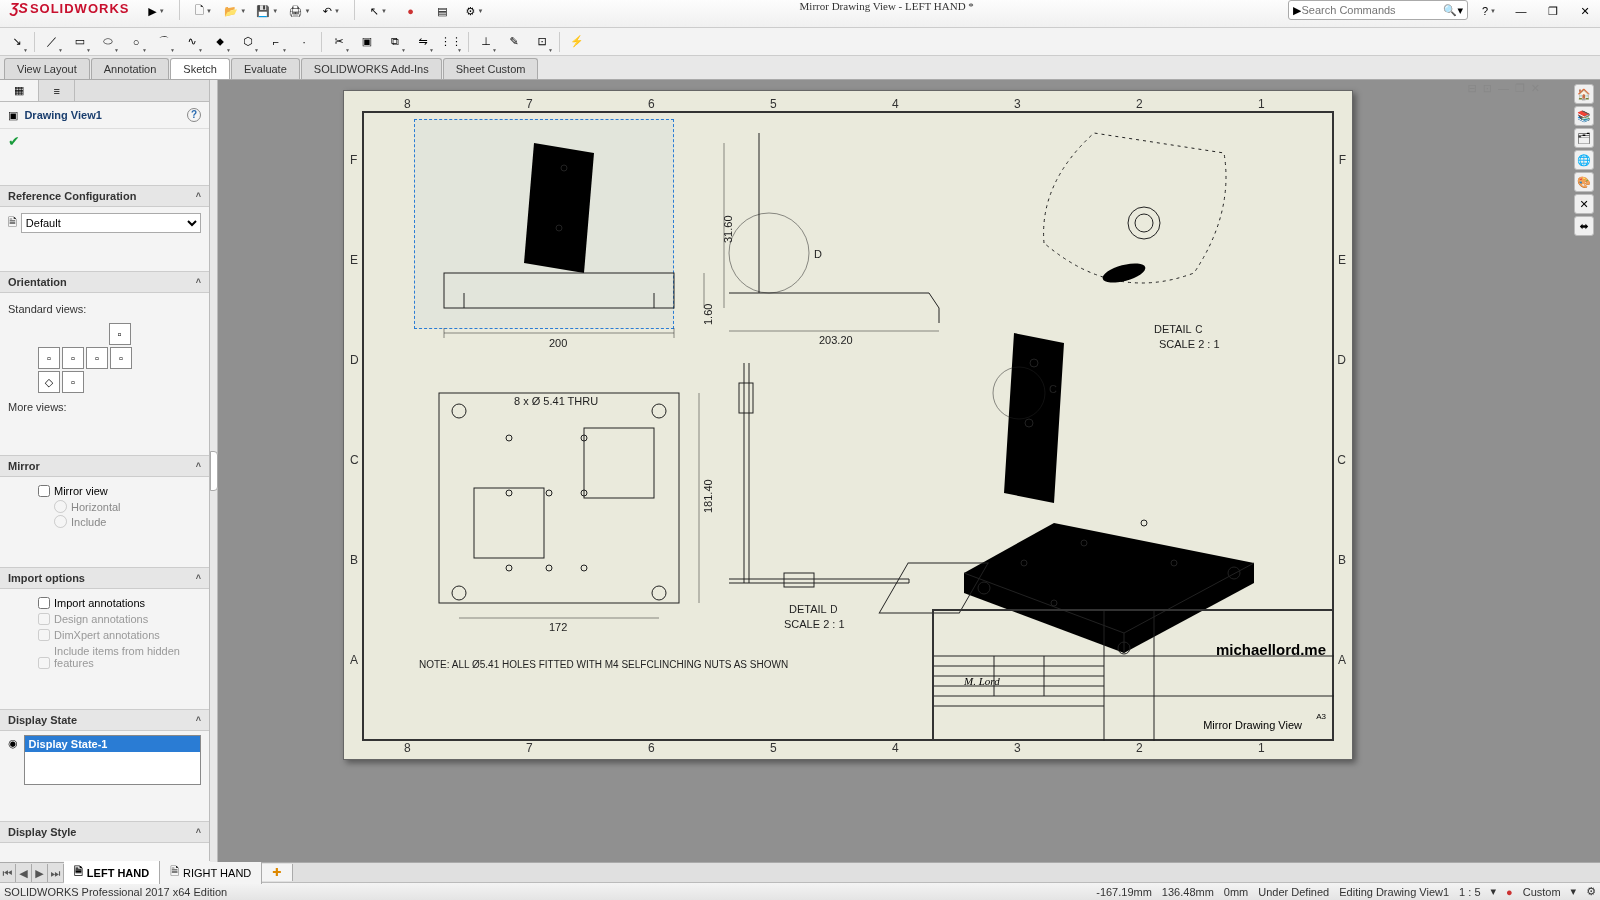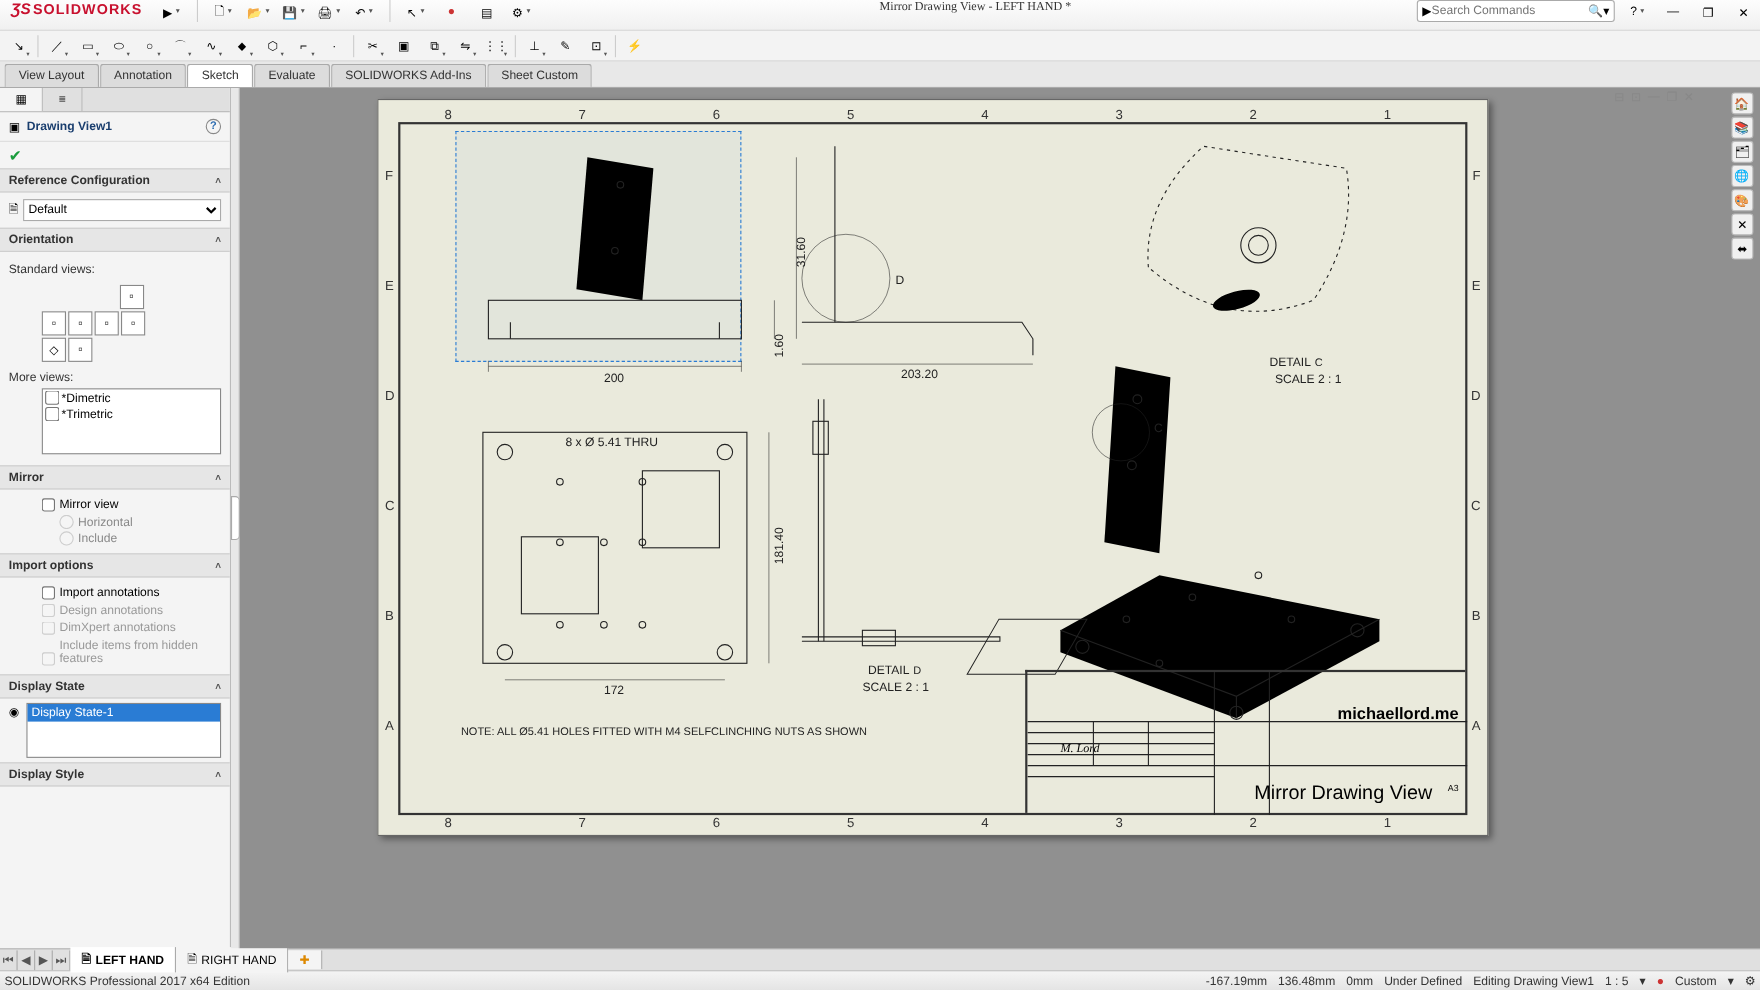--- a/index.html
+++ b/index.html
@@ -26,21 +26,21 @@
 .main { display:flex; height:calc(900px - 28px - 28px - 24px - 20px - 18px); }
 .panel { width:210px; background:#f4f4f4; border-right:1px solid #bbb; display:flex; flex-direction:column; overflow:hidden; }
 .panel-tabs { display:flex; border-bottom:1px solid #bbb; background:#e0e0e0; }
 .ptab { padding:4px 14px; border-right:1px solid #bbb; cursor:pointer; display:flex; align-items:center; }
 .ptab.active { background:#f4f4f4; }
 .phead { display:flex; align-items:center; padding:6px 8px; gap:6px; border-bottom:1px solid #ddd; }
 .phead .title { font-weight:bold; color:#1a3e6e; flex:1; }
 .help-q { color:#2a6bb0; font-weight:bold; border:1px solid #888; border-radius:50%; width:14px; height:14px; text-align:center; line-height:12px; font-size:10px; }
 .confirm { padding:4px 8px; }
 .check-green { color:#1a9c3c; font-size:14px; }
-.section-hdr { background:#e6e6e6; padding:4px 8px; display:flex; align-items:center; justify-content:space-between; border-top:1px solid #ccc; border-bottom:1px solid #ccc; font-weight:bold; color:#333; }
+.section-hdr { background:#e6e6e6; padding:4px 8px; display:flex; align-items:flex-start; justify-content:space-between; border-top:1px solid #ccc; border-bottom:1px solid #ccc; font-weight:bold; color:#333;margin-top:32px; }
 .section-hdr .chev { font-size:9px; color:#555; }
 .section-body { padding:6px 8px; }
 .combo { display:flex; align-items:center; gap:4px; }
 .combo select { flex:1; height:20px; border:1px solid #aaa; background:#fff; }
 .label-sm { color:#333; margin:4px 0; display:block; }
 .views-grid { display:flex; flex-wrap:wrap; gap:2px; padding:4px 0 4px 30px; }
 .view-box { width:22px; height:22px; border:1px solid #888; background:#fff; display:flex; align-items:center; justify-content:center; }
 .listbox { border:1px solid #888; background:#fff; height:60px; margin:4px 0 4px 30px; overflow:hidden; }
 .listbox .row { display:flex; align-items:center; padding:1px 2px; gap:2px; }
 .chk-row { display:flex; align-items:flex-end; gap:4px; padding:2px 0 2px 30px; }
@@ -185,30 +185,20 @@
         <div class="view-box">▫</div>
         <div class="view-box">▫</div>
         <div class="view-box">▫</div>
         <div class="view-box">▫</div>
         <div style="width:100%;display:flex;gap:2px">
             <div class="view-box">◇</div>
             <div class="view-box">▫</div>
           </div>
       </div>
       <span class="label-sm">More views:</span>
-      <div class="listbox">
-        <div class="row">
-            <input type="checkbox" style="">
-            <span>*Dimetric</span>
-          </div>
-        <div class="row">
-            <input type="checkbox" style="">
-            <span>*Trimetric</span>
-          </div>
-      </div>
     </div>
 
     <div class="section-hdr">
       <span>Mirror</span>
         <span class="chev">˄</span>
     </div>
     <div class="section-body">
       <div class="chk-row">
         <input type="checkbox" style="">
         <span>Mirror view</span>
@@ -245,21 +235,21 @@
           <span style="white-space:normal">Include items from hidden features</span>
         </div>
     </div>
 
     <div class="section-hdr">
       <span>Display State</span>
         <span class="chev">˄</span>
     </div>
     <div style="display:flex;align-items:flex-start;padding:4px 8px;">
       <span style="margin-top:2px;">◉</span>
-      <div class="display-state-list" style="flex:1;margin:0 0 0 6px;">
+      <div class="display-state-list" style="flex:1;margin:0 0 0 6px;font-weight:bold;">
         <div class="ds-item">Display State-1</div>
       </div>
     </div>
 
     <div class="section-hdr">
       <span>Display Style</span>
         <span class="chev">˄</span>
     </div>
   </div>
 
@@ -417,21 +407,21 @@
               <circle cx="310" cy="280" r="6"></circle>
             <circle cx="200" cy="355" r="6"></circle>
           </g>
 
           <text x="55" y="555" class="dim-text" style="font-size:10px;white-space:pre">NOTE: ALL Ø5.41 HOLES FITTED WITH
 M4 SELFCLINCHING NUTS AS SHOWN</text>
         </svg>
 
         <div class="title-block">
           <div style="position:absolute;right:6px;top:30px;font-size:15px;font-weight:bold">michaellord.me</div>
-          <div style="position:absolute;right:30px;bottom:8px;font-size:18px">Mirror Drawing View</div>
+          <div style="position:absolute;right:30px;bottom:8px;font-size:11px">Mirror Drawing View</div>
           <div style="position:absolute;right:6px;bottom:18px;font-size:8px">A3</div>
           <div style="position:absolute;left:30px;top:64px;font-style:italic;font-family:cursive">M. Lord</div>
 
           <svg width="400" height="130" style="position:absolute;left:0;top:0">
             <line x1="0" y1="45" x2="400" y2="45"></line>
               <line x1="0" y1="85" x2="400" y2="85"></line>
             <line x1="170" y1="0" x2="170" y2="130"></line>
               <line x1="220" y1="0" x2="220" y2="85"></line>
             <line x1="0" y1="55" x2="170" y2="55"></line>
               <line x1="0" y1="65" x2="170" y2="65"></line>

